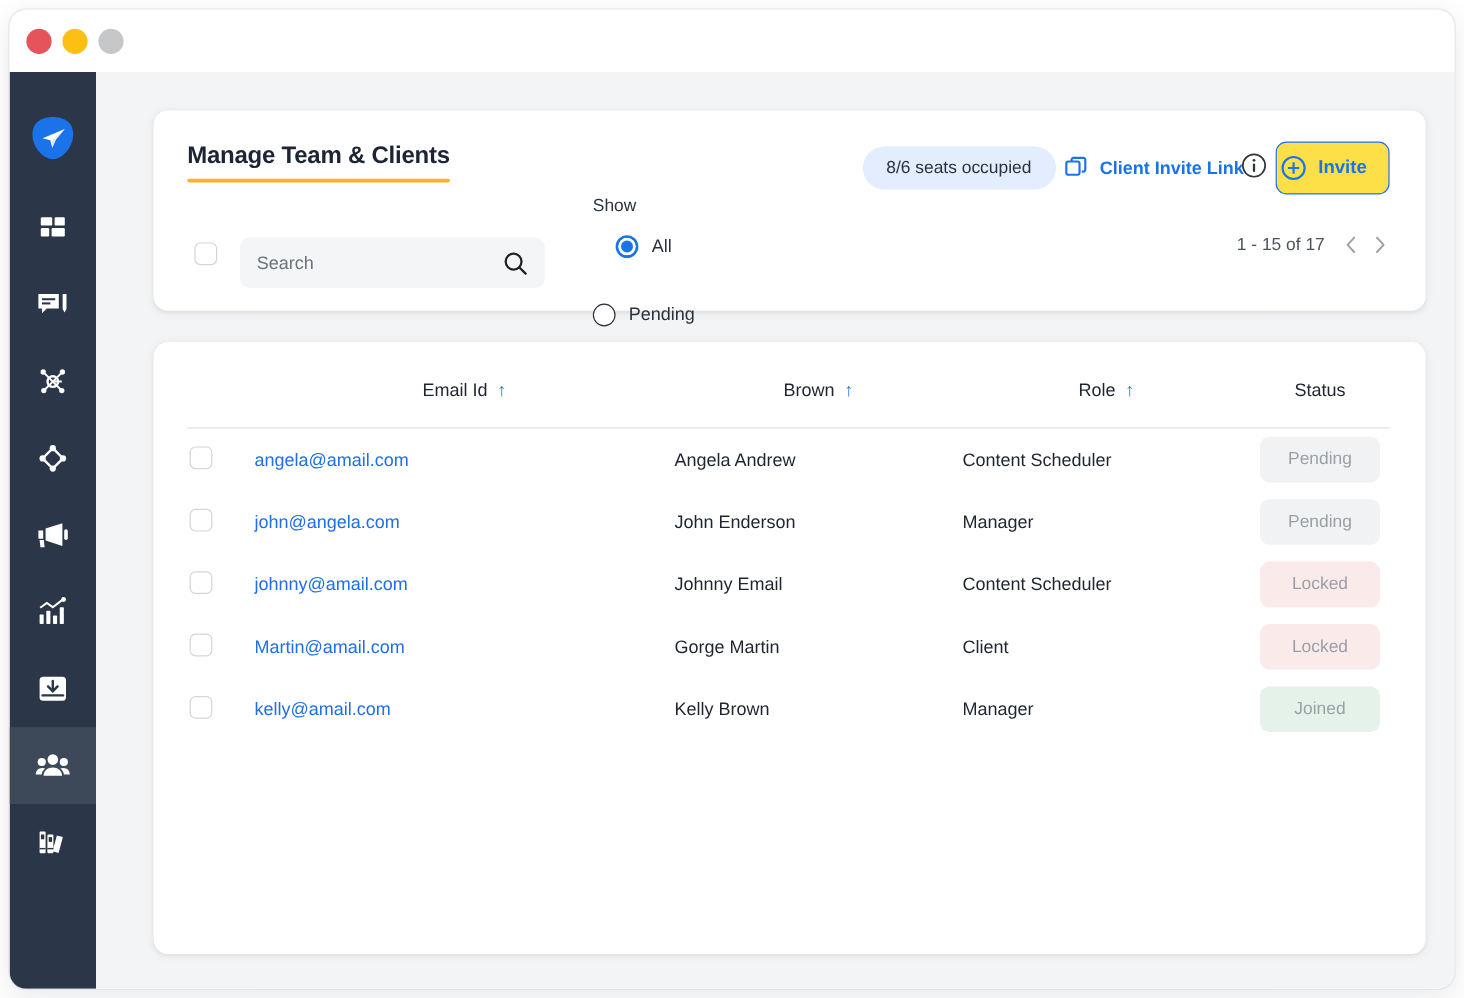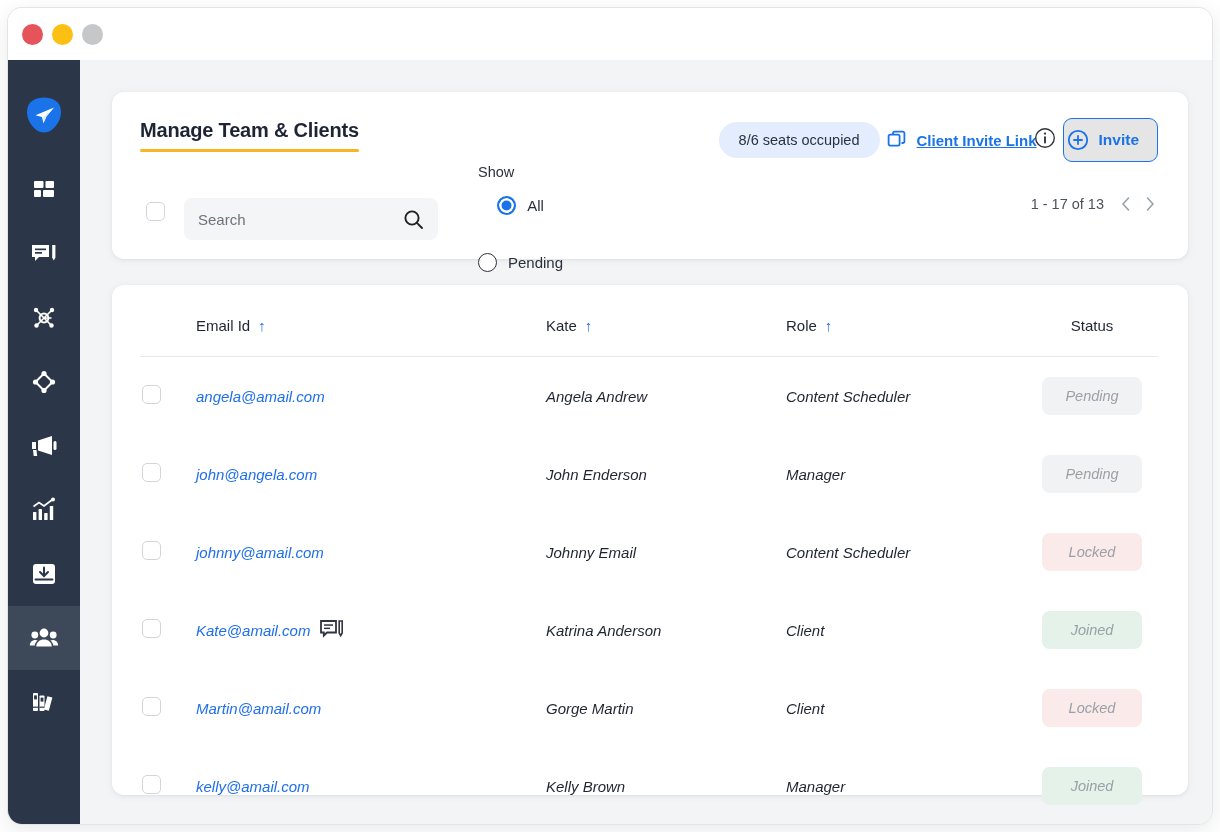--- a/index.html
+++ b/index.html
@@ -56,20 +56,21 @@
     position: absolute; left: 72px; top: 52px;
     width: 1132px; height: 764px;
     background: #f3f4f5;
     padding: 32px 24px 0 32px;
   }
 
   .card {
     background: #ffffff;
     border-radius: 12px;
     box-shadow: 0 1px 3px rgba(40,50,70,.07), 0 1px 10px rgba(40,50,70,.05);
+    margin-left: 16px;
   }
 
   
   .header-card {
     position: relative;
     height: 167px;
     padding: 28px 30px 0 28px;
   }
   .title-wrap { display: inline-block; }
   .title {
@@ -86,29 +87,28 @@
   }
   .seats-badge {
     background: #e3edfd; color: #29323f;
     font-size: 14.5px; border-radius: 20px;
     padding: 10px 20px; white-space: nowrap;
   }
   .invite-link {
     display: flex; align-items: center; gap: 9px;
     color: #1a73e8; font-size: 15px; font-weight: bold;
     white-space: nowrap;
-    text-decoration: underline;
   }
   .info-icon { margin-left: -10px; }
   .invite-btn {
     display: flex; align-items: center; gap: 10px;
     border: 1.6px solid #1a73e8; border-radius: 9px;
     padding: 10px 18px 10px 3px;
     color: #1a73e8; font-size: 15.5px; font-weight: bold;
-    background: #e5e5e5; cursor: pointer; white-space: nowrap;
+    background: #fde047; cursor: pointer; white-space: nowrap;
   }
 
   
   .controls {
     position: absolute; left: 28px; right: 30px; top: 94px;
     height: 50px;
   }
   .cbox {
     width: 19px; height: 19px; border: 1.6px solid #d2d5da;
     border-radius: 5px; background: #fff; display: inline-block;
@@ -165,34 +165,34 @@
 
   
   .table-card {
     margin-top: 26px;
     height: 510px;
     padding: 0 30px 0 28px;
     position: relative;
   }
   table { width: 100%; border-collapse: collapse; table-layout: fixed; }
   thead th {
-    text-align: left; font-weight: normal;
+    text-align: center; font-weight: normal;
     font-size: 15px; color: #1f2530;
     padding: 32px 0 22px 0;
     border-bottom: 1px solid #e6e8ea;
   }
   .col-check { width: 56px; }
   .col-email { width: 350px; }
   .col-name  { width: 240px; }
   .col-role  { width: 240px; }
   .col-status{ width: auto; }
   .th-in { display: inline-flex; align-items: center; gap: 8px; }
   .sort-arrow { color: #1a73e8; font-size: 15px; line-height: 1; }
 
-  tbody td { padding: 20px 0; font-size: 15px; color: #1f2530; vertical-align: middle; font-style: italic; }
+  tbody td { padding: 7px 0; font-size: 15px; color: #1f2530; vertical-align: middle; }
   tbody tr td:first-child { padding-left: 2px; }
   .email-cell { display: flex; align-items: center; gap: 10px; }
   .email-link { color: #1f6feb; text-decoration: none; cursor: pointer; }
 
   .badge {
     display: inline-block; min-width: 100px; text-align: center;
     padding: 11px 0; border-radius: 8px;
     font-size: 14.5px; color: #9aa0a6;
   }
   .badge.pending { background: #f1f2f3; }
@@ -385,21 +385,21 @@
             <span>All</span>
           </label>
           <label class="radio">
             <span class="rmark"></span>
             <span>Pending</span>
           </label>
         </div>
 
 
         <div class="pager">
-          <span>1 - 17 of 13</span>
+          <span>1 - 15 of 17</span>
           <span class="arrows">
             <svg class="arrow" width="16" height="18" viewBox="0 0 16 18" fill="none" stroke="#9aa0a8" stroke-width="1.6" stroke-linecap="round" stroke-linejoin="round">
                 <path d="M10.5 3 5 9l5.5 6"></path>
               </svg>
             <svg class="arrow" width="16" height="18" viewBox="0 0 16 18" fill="none" stroke="#9aa0a8" stroke-width="1.6" stroke-linecap="round" stroke-linejoin="round">
                 <path d="M5.5 3 11 9l-5.5 6"></path>
               </svg>
           </span>
         </div>
       </div>
@@ -418,21 +418,21 @@
           <tr>
             <th></th>
             <th>
               <span class="th-in">
                 <span>Email Id</span>
                 <span class="sort-arrow">↑</span>
               </span>
             </th>
             <th>
               <span class="th-in">
-                <span>Kate</span>
+                <span>Brown</span>
                 <span class="sort-arrow">↑</span>
               </span>
             </th>
             <th>
               <span class="th-in">
                 <span>Role</span>
                 <span class="sort-arrow">↑</span>
               </span>
             </th>
             <th style="text-align:center">Status</th>
@@ -469,37 +469,20 @@
                 </span>
               </td>
               <td>Johnny Email</td>
               <td>Content Scheduler</td>
               <td style="text-align:center"><span class="badge locked">Locked</span></td>
             </tr>
             <tr>
               <td><span class="cbox"></span></td>
               <td>
                 <span class="email-cell">
-                  <a class="email-link">Kate@amail.com</a>
-                  <svg width="24" height="20" viewBox="0 0 24 20">
-                    <path d="M1 1h15v11.5H7l-3.2 3.2v-3.2H1z" fill="none" stroke="#2f3440" stroke-width="1.8"></path>
-                    <rect x="4" y="4.3" width="9" height="1.5" fill="#2f3440"></rect>
-                    <rect x="4" y="7.6" width="6" height="1.5" fill="#2f3440"></rect>
-                    <path d="M19.2 1h3v12l-1.5 2.6-1.5-2.6z" fill="none" stroke="#2f3440" stroke-width="1.6"></path>
-                  </svg>
-                </span>
-              </td>
-              <td>Katrina Anderson</td>
-              <td>Client</td>
-              <td style="text-align:center"><span class="badge joined">Joined</span></td>
-            </tr>
-            <tr>
-              <td><span class="cbox"></span></td>
-              <td>
-                <span class="email-cell">
                   <a class="email-link">Martin@amail.com</a>
                 </span>
               </td>
               <td>Gorge Martin</td>
               <td>Client</td>
               <td style="text-align:center"><span class="badge locked">Locked</span></td>
             </tr>
             <tr>
               <td><span class="cbox"></span></td>
               <td>

